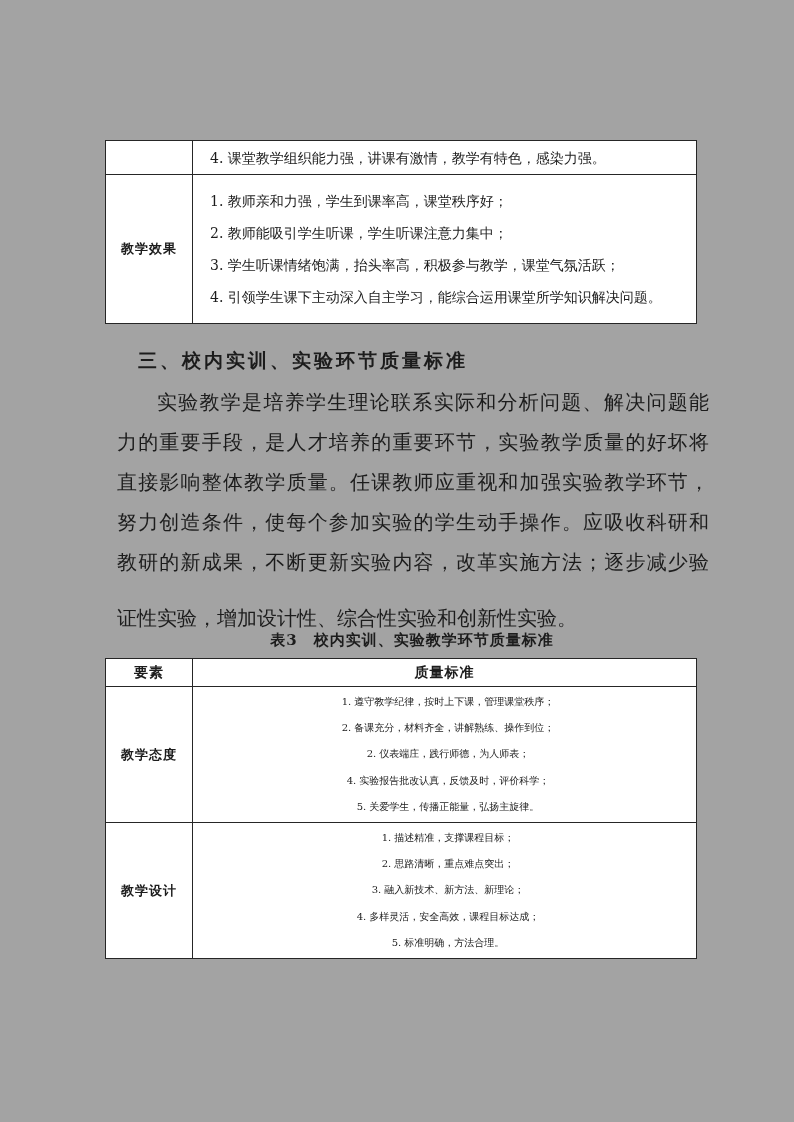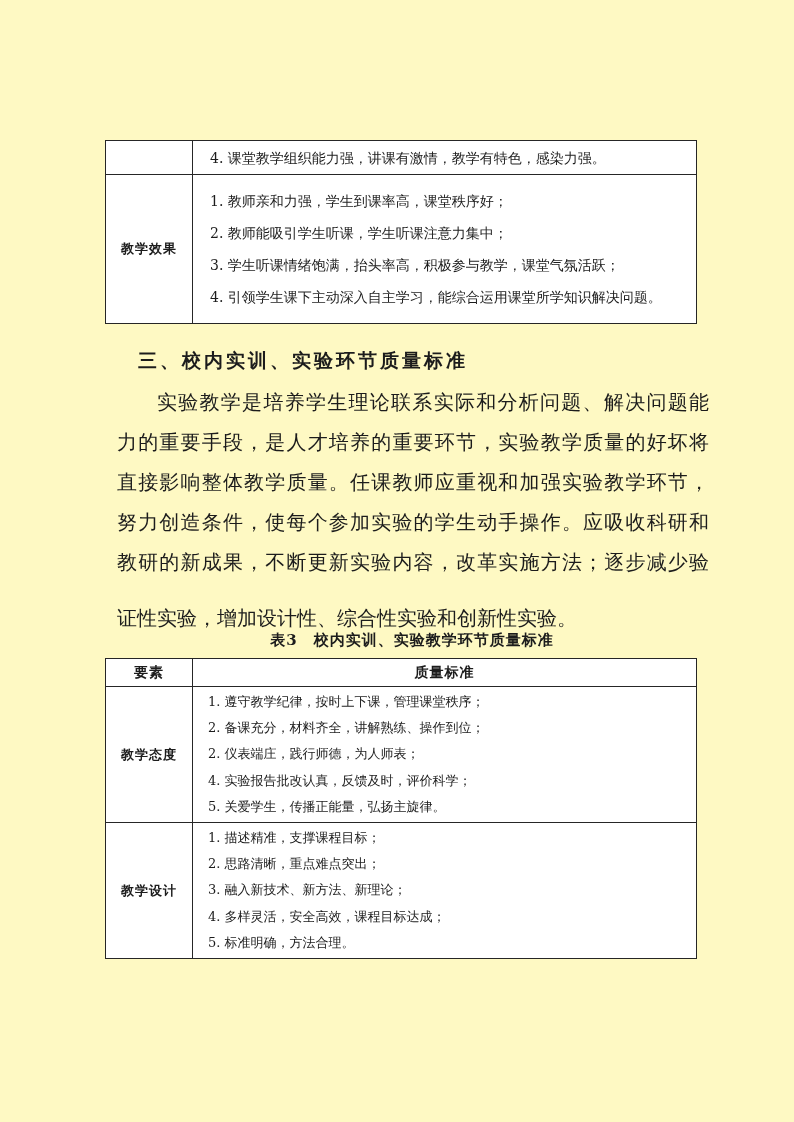--- a/index.html
+++ b/index.html
@@ -1,17 +1,17 @@
 <!DOCTYPE html>
 <html><head>
 <meta charset="utf-8">
 <style>
   html, body { margin:0; padding:0; background:#ffffff; }
   .page {
-    position:relative; width:794px; height:1122px; background:#fef9c3;
+    position:relative; width:794px; height:1122px; background:#a3a3a3;
     font-family:"DejaVu Serif","Liberation Serif",serif; color:#1c1c1c;
     overflow:hidden;
   }
 
   
   .doc-table {
     position:absolute; left:105px; width:592px; box-sizing:border-box;
     border:1.5px solid #262626; background:#ffffff;
   }
   .t-row { display:flex; align-items:stretch; }
@@ -51,21 +51,21 @@
   }
 
   
   .table3 { top:658px; }
   .table3 .head { height:27px; }
   .table3 .head .cell {
     display:flex; align-items:center; justify-content:center;
     font-weight:bold; font-size:14px; letter-spacing:1px;
   }
   .table3 .items { padding:2px 8px 2px 15px; }
-  .t3item { font-size:13px; line-height:26.2px; }
+  .t3item { font-size:10px; line-height:26.2px;text-align:center; }
 </style>
 </head>
 <body>
 
 <div class="page">
 
   <section class="doc-table table1">
     <div class="t-row row-a">
       <div class="cell label"></div>
       <div class="cell content">

